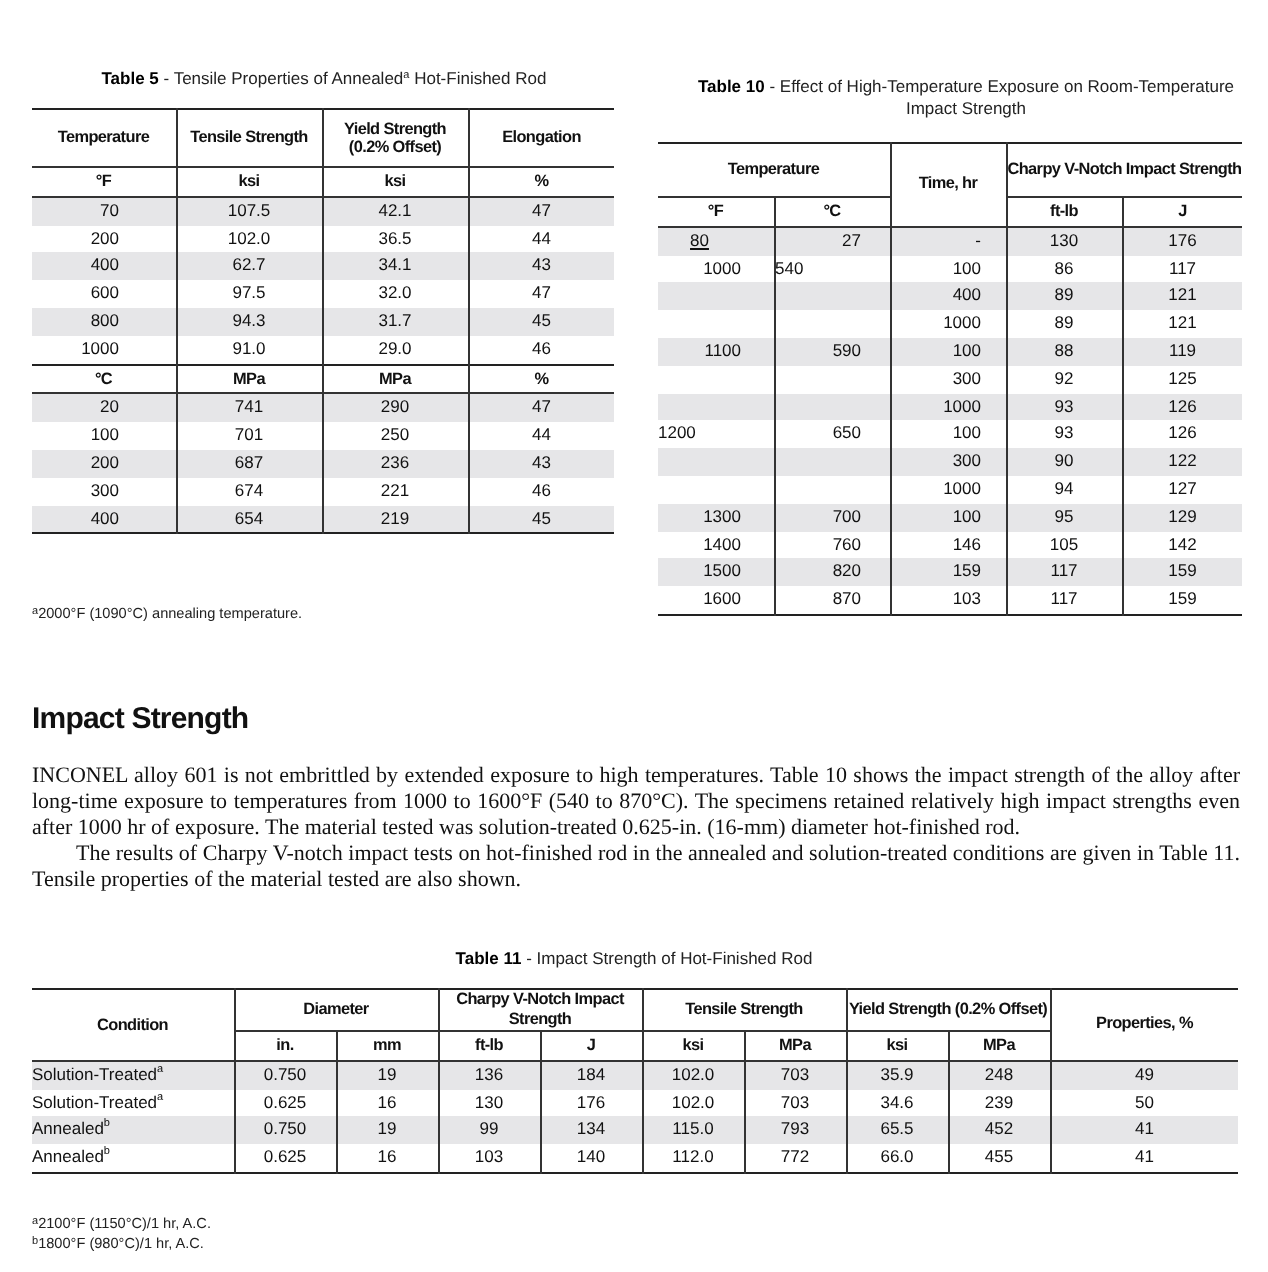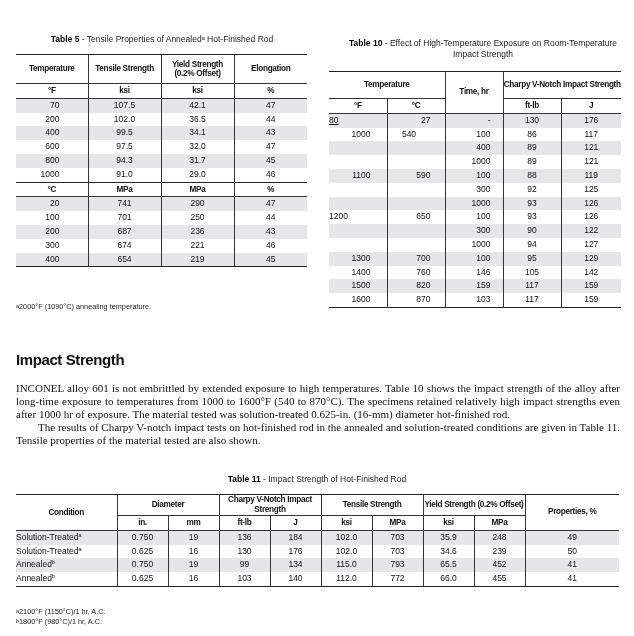--- a/index.html
+++ b/index.html
@@ -57,21 +57,21 @@
         <td class="vl">47</td>
       </tr>
       <tr>
         <td style="text-align: right; padding-right: 28px;">200</td>
         <td class="vl">102.0</td>
         <td class="vl">36.5</td>
         <td class="vl">44</td>
       </tr>
       <tr class="sh">
         <td style="text-align: right; padding-right: 28px;">400</td>
-        <td class="vl">99.5</td>
+        <td class="vl">62.7</td>
         <td class="vl">34.1</td>
         <td class="vl">43</td>
       </tr>
       <tr>
         <td style="text-align: right; padding-right: 28px;">600</td>
         <td class="vl">97.5</td>
         <td class="vl">32.0</td>
         <td class="vl">47</td>
       </tr>
       <tr class="sh">
@@ -151,29 +151,29 @@
     </tr>
     <tr class="midb">
       <th>°F</th>
       <th class="vl">°C</th>
       <th class="vl">ft-lb</th>
       <th class="vl">J</th>
     </tr>
   </thead>
   <tbody id="t10-body" class="botb">
       <tr class="sh">
-        <td style="text-align: left; padding-right: 16px; text-decoration: underline;">80</td>
+        <td style="text-align: center; padding-right: 16px; text-decoration: underline;">80</td>
         <td class="vl" style="text-align: right; padding-right: 14px;">27</td>
         <td class="vl" style="text-align: right; padding-right: 12px;">-</td>
         <td class="vl">130</td>
         <td class="vl">176</td>
       </tr>
       <tr>
         <td style="text-align: right; padding-right: 16px;">1000</td>
-        <td class="vl" style="text-align: center; padding-right: 14px;">540</td>
+        <td class="vl" style="text-align: left; padding-right: 14px;">540</td>
         <td class="vl" style="text-align: right; padding-right: 12px;">100</td>
         <td class="vl">86</td>
         <td class="vl">117</td>
       </tr>
       <tr class="sh">
         <td style="text-align: right; padding-right: 16px;"></td>
         <td class="vl" style="text-align: right; padding-right: 14px;"></td>
         <td class="vl" style="text-align: right; padding-right: 12px;">400</td>
         <td class="vl">89</td>
         <td class="vl">121</td>

